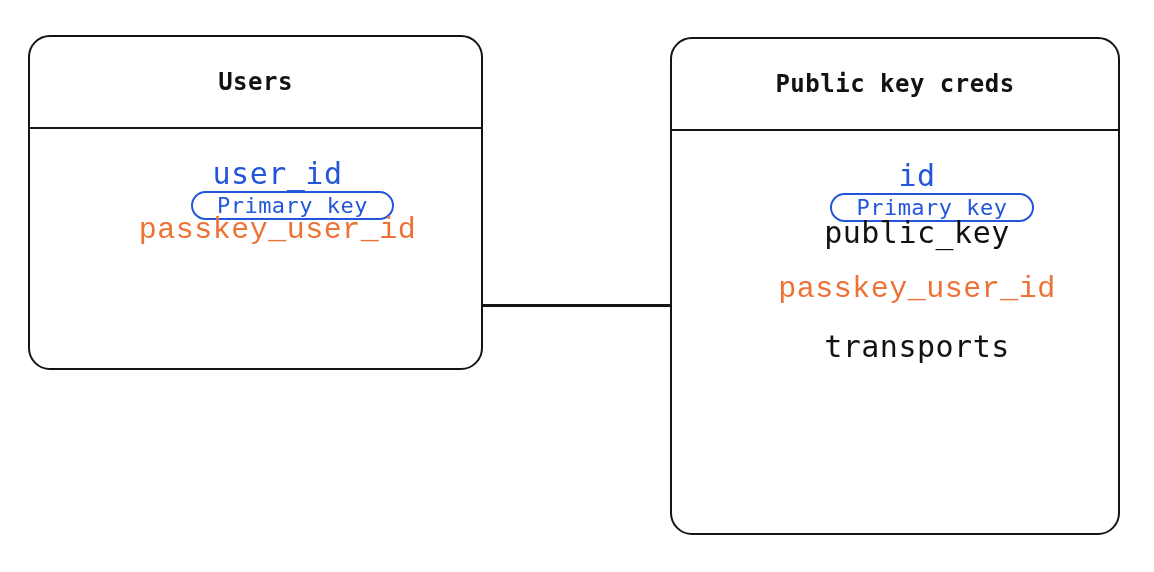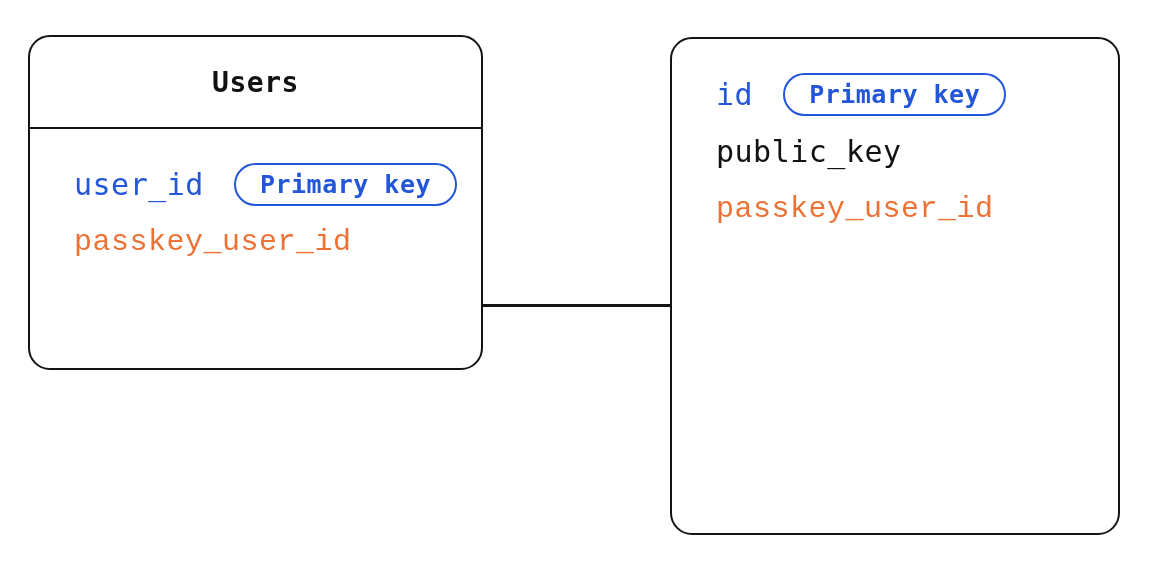--- a/index.html
+++ b/index.html
@@ -31,54 +31,55 @@
   #creds-box { left: 670px; top: 37px; width: 450px; height: 498px; }
 
   .tbox-header {
     height: 92px;
     border-bottom: 2.5px solid var(--border);
     display: flex;
     align-items: center;
     justify-content: center;
   }
   .tbox-title {
-    font-size: 28px;
+    font-size: 24px;
     font-weight: bold;
     letter-spacing: 0.5px;
     color: var(--field-text);
     white-space: nowrap;
   }
 
   .tbox-body { padding: 27px 0 0 44px; }
 
   .field-row {
     height: 57px;
     display: flex;
     align-items: center;
     white-space: nowrap;
+    flex-direction: column;
   }
   .field-name {
     font-size: 30px;
     color: var(--field-text);
     letter-spacing: 0.5px;
   }
   .field-name.pk { color: var(--primary-key); }
   .field-name.fk { color: var(--foreign-key); font-family: Liberation Mono, monospace; }
 
   .pk-badge {
     display: inline-flex;
     align-items: center;
     margin-left: 30px;
     height: 43px;
     padding: 0 24px;
     border: 2.5px solid var(--primary-key);
     border-radius: 999px;
     color: var(--primary-key);
-    font-size: 25px;
-    font-weight: bold;
+    font-size: 22px;
+    font-weight: normal;
     letter-spacing: 0.5px;
     text-align: center;
   }
 
   .connector {
     position: absolute;
     left: 483px;
     top: 304px;
     width: 187px;
     height: 2.5px;
@@ -101,27 +102,33 @@
         <span class="field-name pk">user_id</span>
         <span class="pk-badge">Primary key</span>
       </div>
       <div class="field-row">
         <span class="field-name fk">passkey_user_id</span>
       </div>
     </div>
   </div>
 
   <div class="tbox" id="creds-box">
+    <div class="tbox-header">
+      <span class="tbox-title">Public key creds</span>
+    </div>
     <div class="tbox-body">
       <div class="field-row">
         <span class="field-name pk">id</span>
         <span class="pk-badge">Primary key</span>
       </div>
       <div class="field-row">
         <span class="field-name">public_key</span>
       </div>
       <div class="field-row">
         <span class="field-name fk">passkey_user_id</span>
       </div>
+      <div class="field-row">
+        <span class="field-name">transports</span>
+      </div>
     </div>
   </div>
 
 </div>
 
 </body></html>

